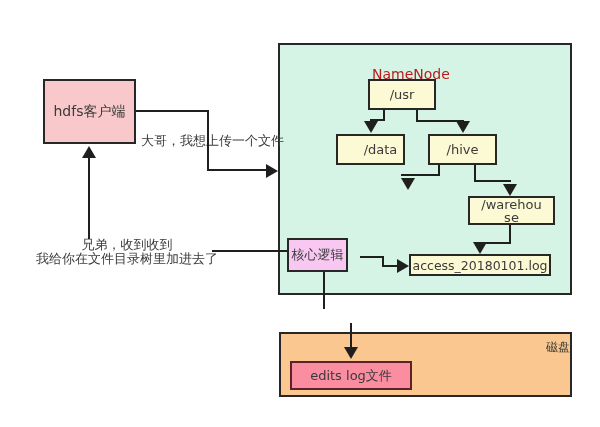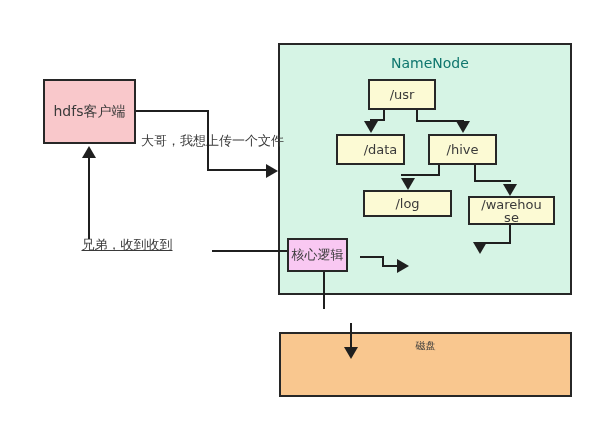--- a/index.html
+++ b/index.html
@@ -20,40 +20,40 @@
     align-items: center;
     justify-content: center;
     text-align: center;
     font-size: 13px;
     color: #3a3a3a;
   }
   
   .client-box     { left: 43px;  top: 79px;  width: 93px;  height: 65px; background: var(--client-bg, #f9c8cb); font-size: 14px; }
   .namenode-box   { left: 278px; top: 43px;  width: 294px; height: 252px; background: var(--namenode-bg, #d6f4e5); }
   .disk-box       { left: 279px; top: 332px; width: 293px; height: 65px; background: var(--disk-bg, #f9c78f); }
-  .namenode-title { position: absolute; left: 92px; top: 10px;  font-size: 14px; color: #0f766e; margin-left: 19px; }
-  .disk-title     { position: absolute; left: 0; right: 0; top: 5px; text-align: center; font-size: 10px; color: #3a3a3a; }
+  .namenode-title { position: absolute; left: 92px; top: 21px;  font-size: 14px; color: #b91c1c; }
+  .disk-title     { position: absolute; left: 0; right: 0; top: 5px; text-align: right; font-size: 12px; color: #3a3a3a; }
   
   .node           { background: var(--node-bg, #fcfad4); }
   .n-usr          { left: 368px; top: 79px;  width: 68px;  height: 31px; }
   .n-data         { left: 336px; top: 134px; width: 69px;  height: 31px; padding-left: 20px; }
   .n-hive         { left: 428px; top: 134px; width: 69px;  height: 31px; }
   .n-log          { left: 363px; top: 190px; width: 89px;  height: 27px; }
   .n-warehouse    { left: 468px; top: 196px; width: 87px;  height: 29px; text-align: center; }
   .n-warehouse .wrapped { display: inline-block; max-width: 67px; word-break: break-all; line-height: 13px; }
   .n-file         { left: 409px; top: 254px; width: 142px; height: 22px; font-size: 12.5px; white-space: nowrap; }
   
   .core-box       { left: 287px; top: 238px; width: 61px;  height: 34px; background: var(--core-logic-bg, #f9c8f2); }
   
   .edits-box      { left: 290px; top: 361px; width: 122px; height: 29px; background: var(--edits-bg, #fb8da0);
                     border-color: var(--edits-border, #5e2129); }
   
   .ann            { position: absolute; font-size: 13px; color: #3a3a3a; white-space: nowrap; }
   .ann-upload     { left: 141px; top: 132px; }
-  .ann-reply      { left: 36px;  top: 238px; width: 182px; text-align: center; line-height: 14px; white-space: normal; text-decoration: underline; }
+  .ann-reply      { left: 36px;  top: 238px; width: 182px; text-align: center; line-height: 14px; white-space: normal; }
   .ann-writelog   { left: 307px; top: 308px; }
   
   .line { position: absolute; background: var(--line, #1f1f1f); }
   .l1a { left: 136px; top: 110px; width: 73px; height: 2px; }
   .l1b { left: 207px; top: 110px; width: 2px;  height: 61px; }
   .l1c { left: 207px; top: 169px; width: 62px; height: 2px; }
   .l2  { left: 88px;  top: 156px; width: 2px;  height: 83px; }
   .l3  { left: 212px; top: 250px; width: 75px; height: 2px; }
   .l4a { left: 383px; top: 110px; width: 2px;  height: 11px; }
   .l4b { left: 370px; top: 119px; width: 15px; height: 2px; }
@@ -100,38 +100,42 @@
 
   <div class="box node n-usr">
     <span>/usr</span>
   </div>
   <div class="box node n-data">
     <span>/data</span>
   </div>
   <div class="box node n-hive">
     <span>/hive</span>
   </div>
-  <div class="box node n-log">
-    <span>/log</span>
-  </div>
   <div class="box node n-warehouse">
     <span class="wrapped">/warehouse</span>
+  </div>
+  <div class="box node n-file">
+    <span>access_20180101.log</span>
   </div>
 
   <div class="box core-box">
     <span>核心逻辑</span>
   </div>
 
   <div class="box disk-box">
     <span class="disk-title">磁盘</span>
   </div>
+  <div class="box edits-box">
+    <span>edits log文件</span>
+  </div>
 
   <div class="ann ann-upload">大哥，我想上传一个文件</div>
   <div class="ann ann-reply">
     <div>兄弟，收到收到</div>
+    <div>我给你在文件目录树里加进去了</div>
   </div>
 
   <div class="line l1a"></div>
   <div class="line l1b"></div>
   <div class="line l1c"></div>
   <div class="line l2"></div>
   <div class="line l3"></div>
   <div class="line l4a"></div>
   <div class="line l4b"></div>
   <div class="line l5a"></div>

